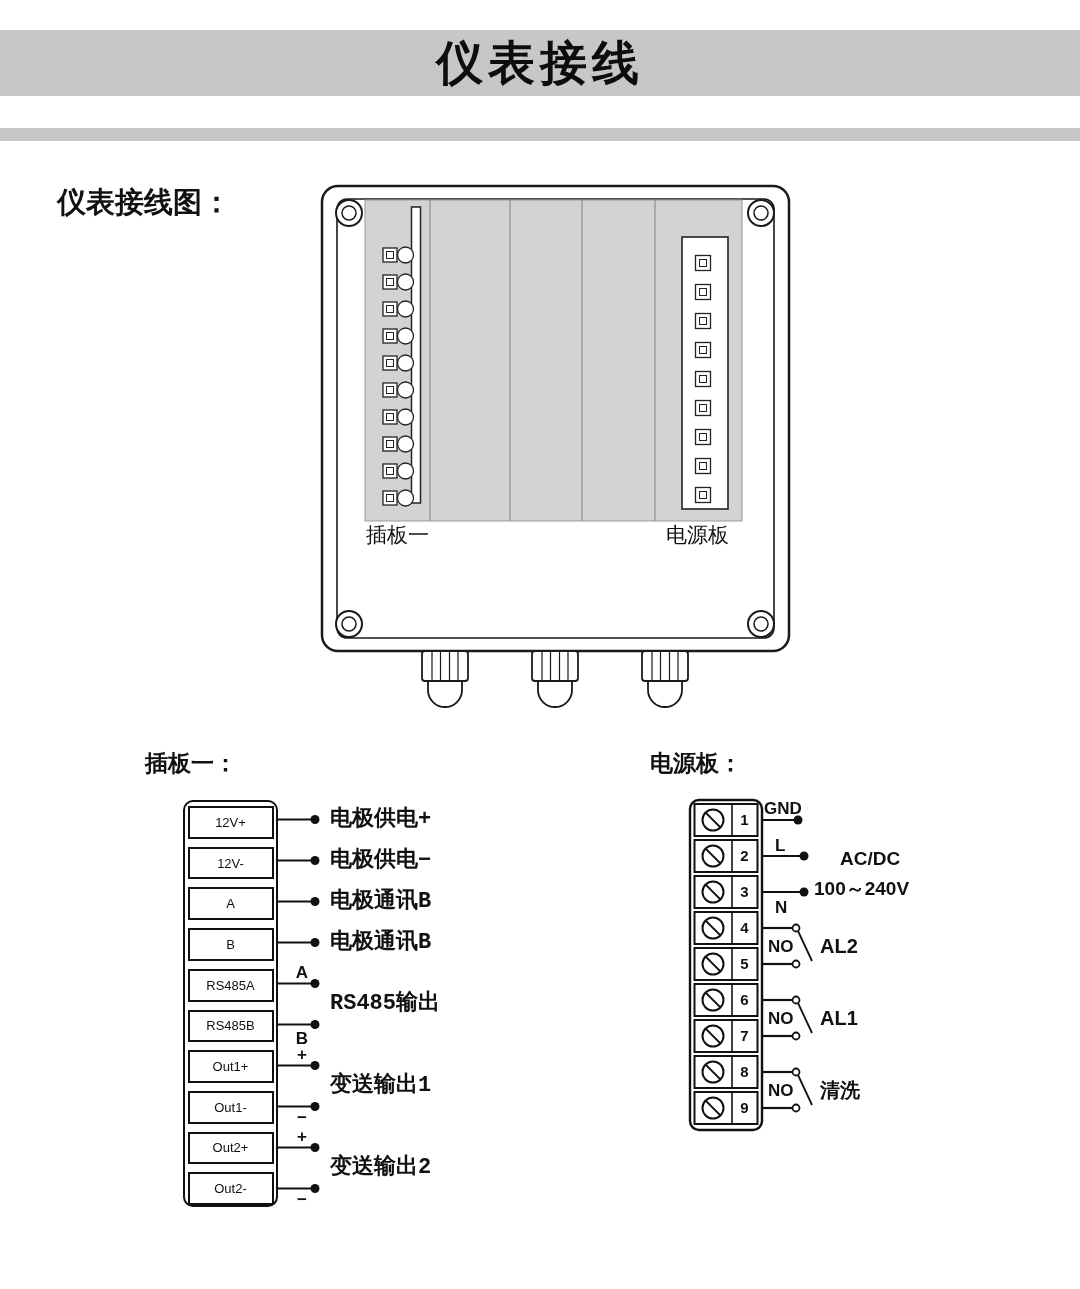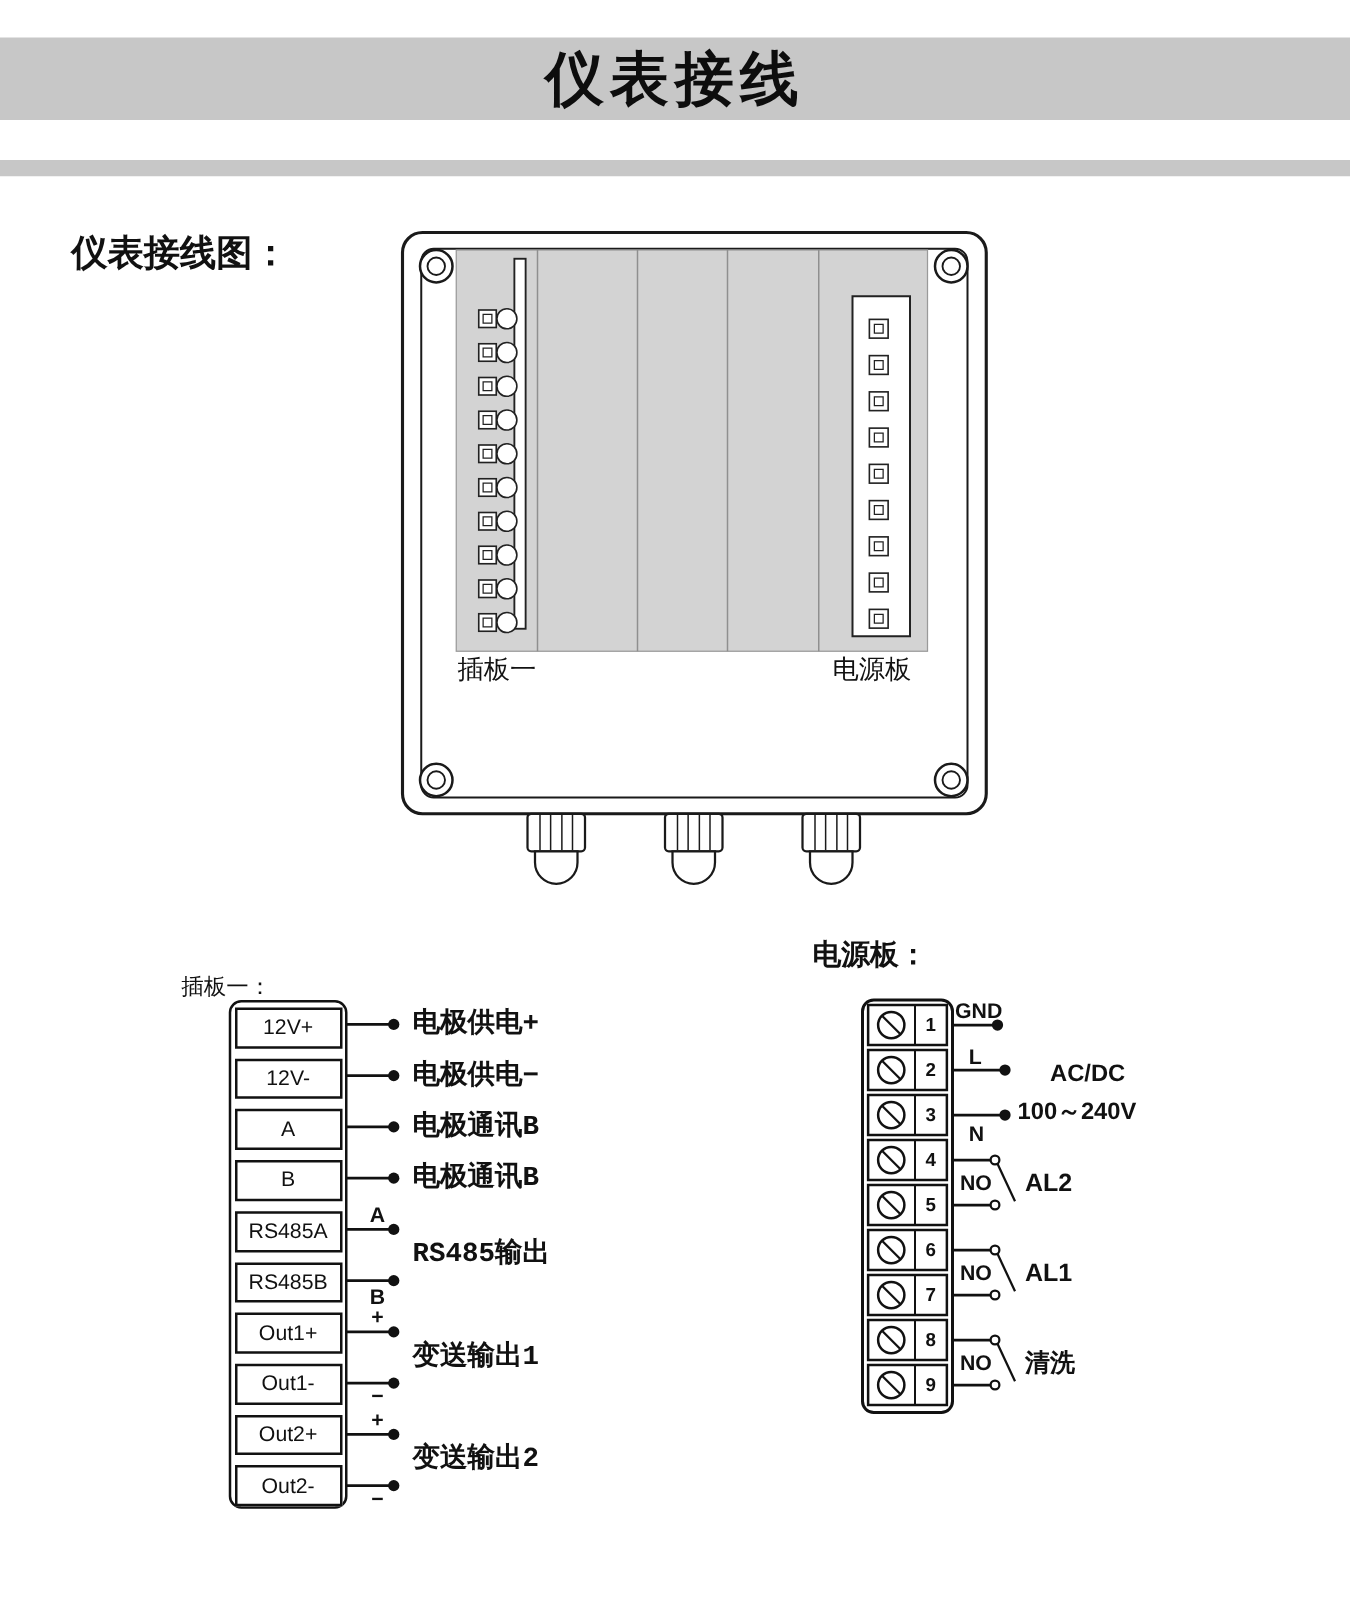--- a/index.html
+++ b/index.html
@@ -12,28 +12,28 @@
   .subtitle { position:absolute; top:101px; left:0; width:100%; text-align:center; font-size:20px; color:#333; }
   .band-thin { top:128px; height:13px; }
 
   .diagram-label { position:absolute; left:57px; top:183px; font-size:29px; font-weight:700; }
 
   svg { position:absolute; overflow:visible; }
   .device { left:320px; top:183px; }
   .plug-wires { left:277px; top:790px; }
   .power-svg { left:688px; top:795px; }
 
-  .plug-title  { position:absolute; left:145px; top:748px; font-size:18px; font-weight:400;margin-top:29px; }
+  .plug-title  { position:absolute; left:145px; top:748px; font-size:23px; font-weight:700; }
   .power-title { position:absolute; left:650px; top:748px; font-size:23px; font-weight:700;text-align:right; }
 
   .plug-block { position:absolute; left:183px; top:800px; width:95px; height:407px;
                 border:2.5px solid #111; border-radius:10px; background:#fff;
                 display:flex; flex-direction:column; align-items:center; padding-top:4px; gap:8px; }
   .tbox { width:86px; height:33px; border:2px solid #111; background:#fff;
-          display:flex; align-items:center; justify-content:center; font-size:17px; }
+          display:flex; align-items:center; justify-content:center; font-size:13px; }
 
   .conn-label { position:absolute; left:330px; height:28px; line-height:28px;
                 font-size:22px; font-weight:700; white-space:nowrap;font-family:Liberation Mono, monospace; }
 </style>
 </head>
 <body>
 
 <div class="page">
 
   <div class="band band-title">

